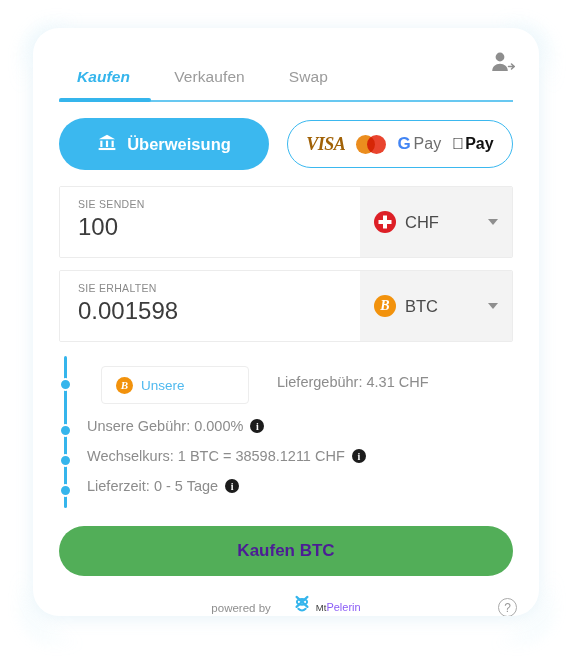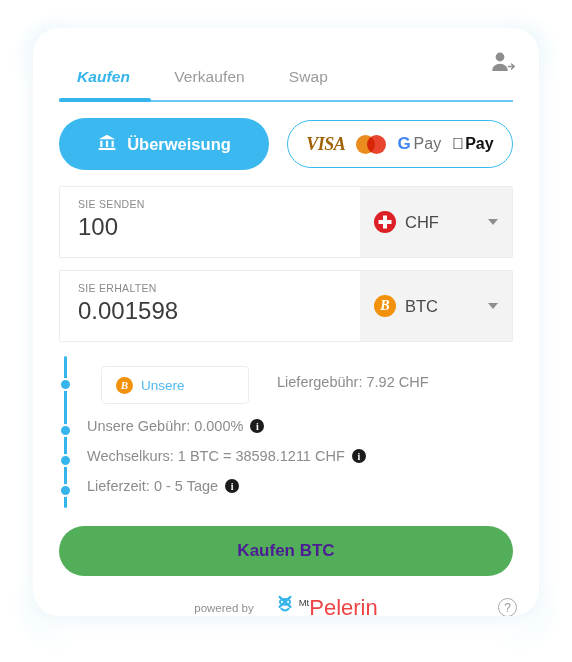--- a/index.html
+++ b/index.html
@@ -237,21 +237,21 @@
   }
   .powered {
     position:absolute; left:0; right:0; top:8px;
     display:flex; align-items:center; justify-content:center; gap:21px;
     cursor:pointer;
   }
   .powered .pb { font-size:11.5px; color:#8f8f8f; }
   .mtp { display:flex; align-items:center; gap:4px; }
   .mtp .brand { display:flex; flex-direction:row; line-height:1; }
   .mtp .brand .mt { font-size:9.5px; color:#3c3c3c; }
-  .mtp .brand .pel { font-size:22px; color:#ef4444; margin-top:-1px; }
+  .mtp .brand .pel { font-size:11px; color:#8b5cf6; margin-top:-1px; }
   .help {
     position:absolute; right:22px; top:12px;
     width:19px;height:19px;border-radius:50%;
     border:1.3px solid #aaa; color:#999;
     font-size:12px;
     display:flex;align-items:center;justify-content:center;
     cursor:pointer;
   }
 </style>
 </head>
@@ -347,21 +347,21 @@
       <div class="tl-dot" style="top:100px"></div>
       <div class="tl-dot" style="top:130px"></div>
 
       <div class="net-box">
         <span class="coin btc">
             <span class="btcsym">B</span>
           </span>
         <span class="nm">Unsere</span>
       </div>
 
-      <div class="delivery-fee">Liefergebühr: 7.92 CHF</div>
+      <div class="delivery-fee">Liefergebühr: 4.31 CHF</div>
 
       <div class="drow" style="top:64px">
         <span>Unsere Gebühr: 0.000%</span>
         <span class="info-i">i</span>
       </div>
       <div class="drow" style="top:94px">
         <span>Wechselkurs: 1 BTC = 38598.1211 CHF</span>
         <span class="info-i">i</span>
       </div>
       <div class="drow" style="top:124px">

